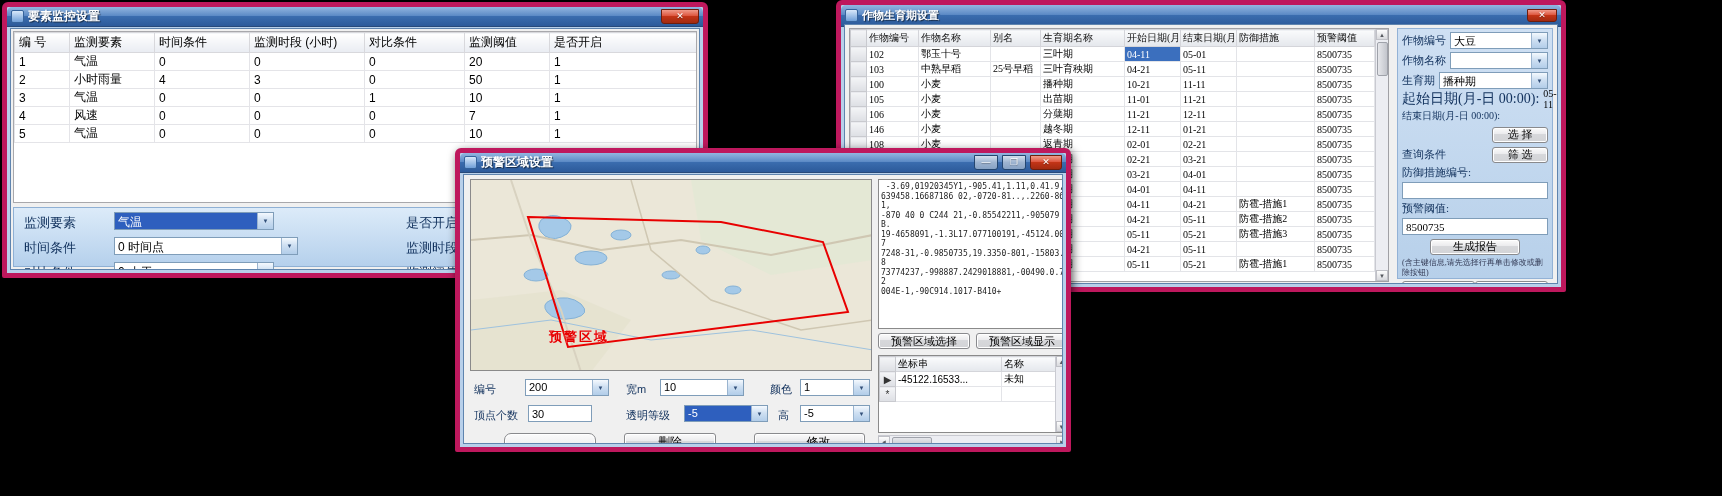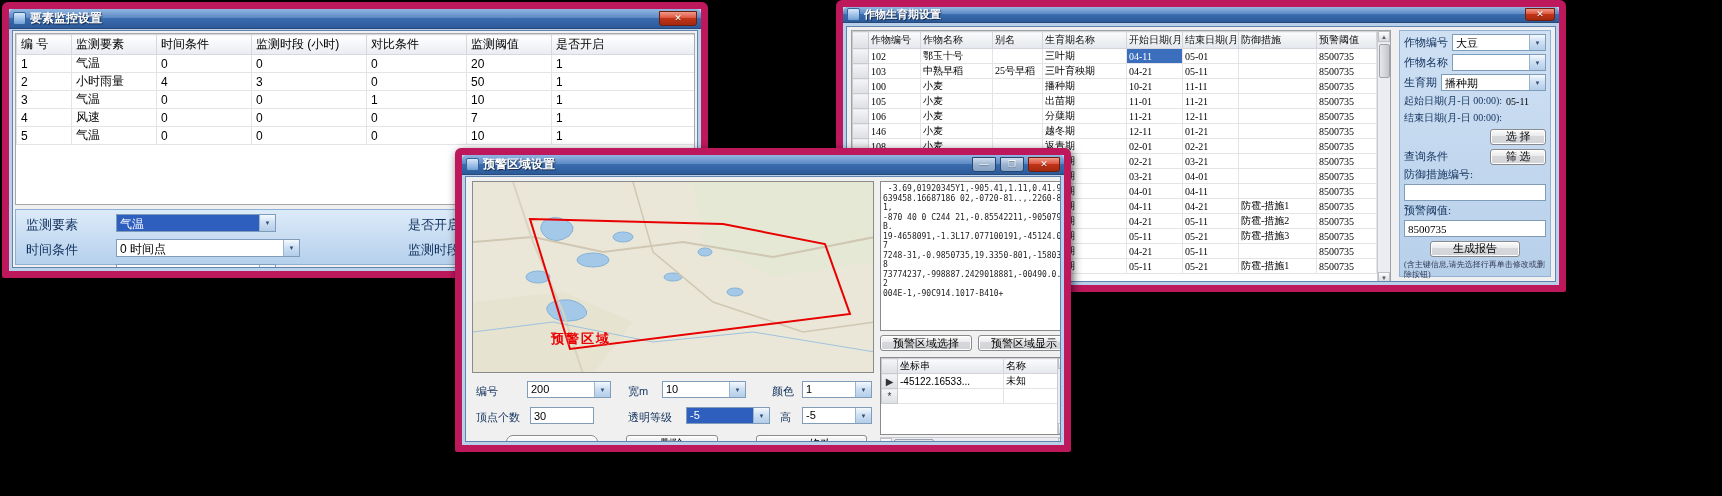--- a/index.html
+++ b/index.html
@@ -1,21 +1,21 @@
 <!DOCTYPE html>
 <html><head>
 <meta charset="utf-8">
 <style>
   *{box-sizing:border-box;margin:0;padding:0;}
   html,body{background:#000;}
   body{font-family:"Liberation Sans","DejaVu Sans",sans-serif;}
   #stage{position:relative;width:1722px;height:496px;background:#000;overflow:hidden;}
 
   
-  .win{position:absolute;background:#b8d0ea;border:7px solid #be185d;border-radius:6px 6px 2px 2px;box-shadow:2px 3px 10px rgba(0,0,0,.65);}
+  .win{position:absolute;background:#b8d0ea;border:5px solid #be185d;border-radius:6px 6px 2px 2px;box-shadow:2px 3px 10px rgba(0,0,0,.65);}
   .titlebar{height:20px;display:flex;align-items:center;padding:0 4px;gap:4px;
     background:linear-gradient(#93b6e0 0%,#5d8bc6 45%,#3a6cae 50%,#2c5a9a 100%);
     border-radius:5px 5px 0 0;border-bottom:1px solid #27497a;}
   .titlebar .title{color:#fff;font-size:12px;font-weight:bold;text-shadow:1px 1px 1px rgba(0,0,0,.6);flex:1;white-space:nowrap;overflow:hidden;}
   .win-icon{width:13px;height:13px;flex:0 0 13px;background:linear-gradient(#d8e8fa,#6f9fd8);border:1px solid #35639c;border-radius:2px;}
   .tbtn{flex:0 0 auto;width:26px;height:15px;border-radius:0 0 3px 3px;border:1px solid #24466f;color:#fff;font-size:9px;line-height:13px;text-align:center;
     background:linear-gradient(#d4dfee,#9db4d0 50%,#87a2c4);text-shadow:0 1px 1px rgba(0,0,0,.4);cursor:default;}
   .tbtn.close{width:38px;background:linear-gradient(#f09a8a 0%,#dd563e 45%,#c23417 50%,#a22a10 100%);border-color:#6f1d0c;}
   .client{position:absolute;left:3px;right:3px;bottom:3px;top:21px;background:#f0f0f0;border:1px solid #5f84ae;overflow:hidden;}
 
@@ -185,21 +185,21 @@
           <span class="val">0-大于</span>
           <span class="dd">▼</span>
         </div>
         <span class="lbl" style="left:392px;top:56px;">监测阈值</span>
         <input class="tbox" style="left: 470px; top: 54px; width: 150px;" readonly="" value="">
       </div>
     </div>
   </div>
 
   <div class="win" id="win-crop" style="left:836px;top:0px;width:730px;height:292px;z-index:1;">
-    <div class="titlebar" style="height:16px;align-items:center;">
+    <div class="titlebar" style="height:22px;align-items:center;">
       <span class="win-icon"></span>
       <span class="title" style="font-size:11px;">作物生育期设置</span>
       <span class="tbtn close" style="width:30px;height:13px;line-height:11px;">✕</span>
     </div>
     <div class="client" style="top:19px;font-family:Liberation Serif, serif;">
       <div class="gridwrap">
         <table class="cropgrid">
           <colgroup>
             <col style="width:16px">
               <col style="width:52px">
@@ -414,21 +414,21 @@
           </div>
         </div>
         <div class="prow">
           <span class="lbl">生育期</span>
           <div class="combo">
             <span class="val">播种期</span>
             <span class="dd">▼</span>
           </div>
         </div>
         <div class="prow" style="height:14px;font-size:10px;">
-          <span class="lbl" style="font-size:10px;">起始日期(月-日 00:00):</span>
+          <span class="lbl" style="font-size:14px;">起始日期(月-日 00:00):</span>
           <span style="margin-left:4px;color:#000;font-size:10px;">05-11</span>
         </div>
         <div class="prow" style="height:14px;font-size:10px;">
           <span class="lbl" style="font-size:10px;">结束日期(月-日 00:00):</span>
           <span style="margin-left:4px;color:#000;font-size:10px;"></span>
         </div>
         <div class="prow" style="justify-content:flex-end;">
           <span class="btn" style="width:56px;height:16px;">选 择</span>
         </div>
         <div class="prow" style="justify-content:space-between;">

